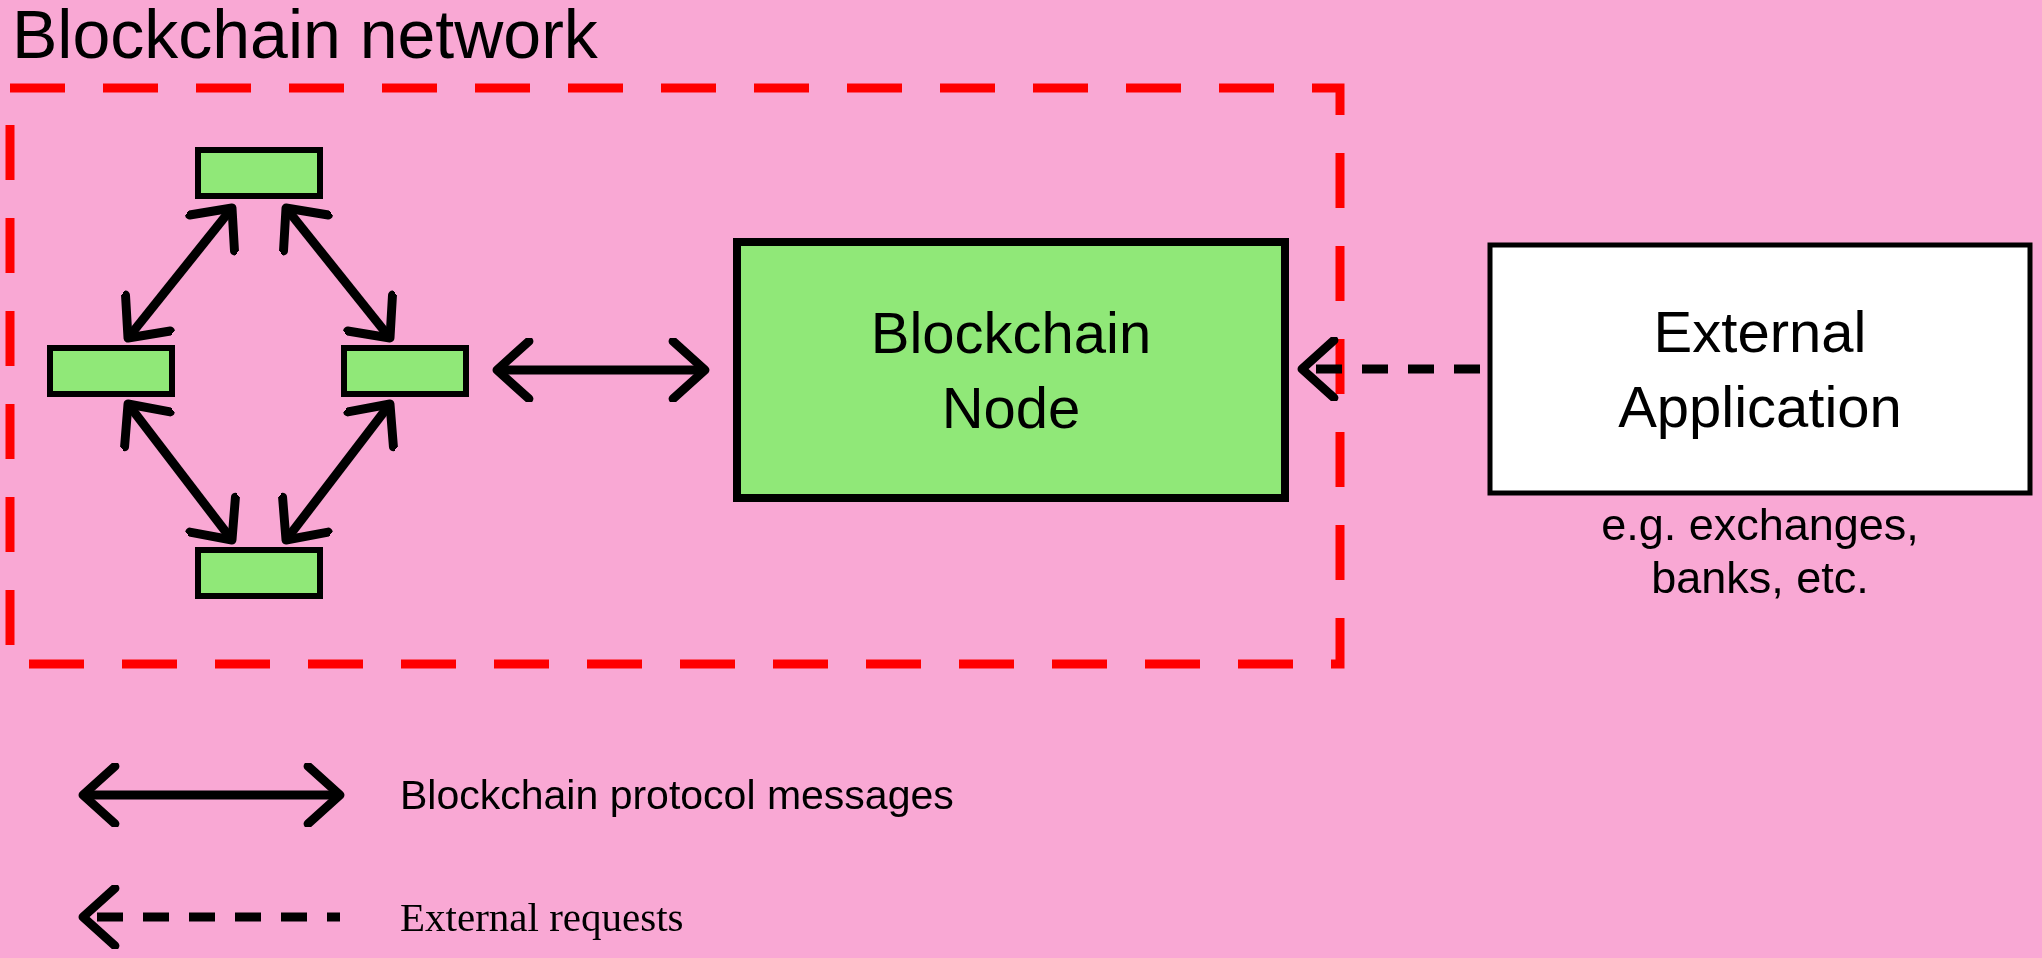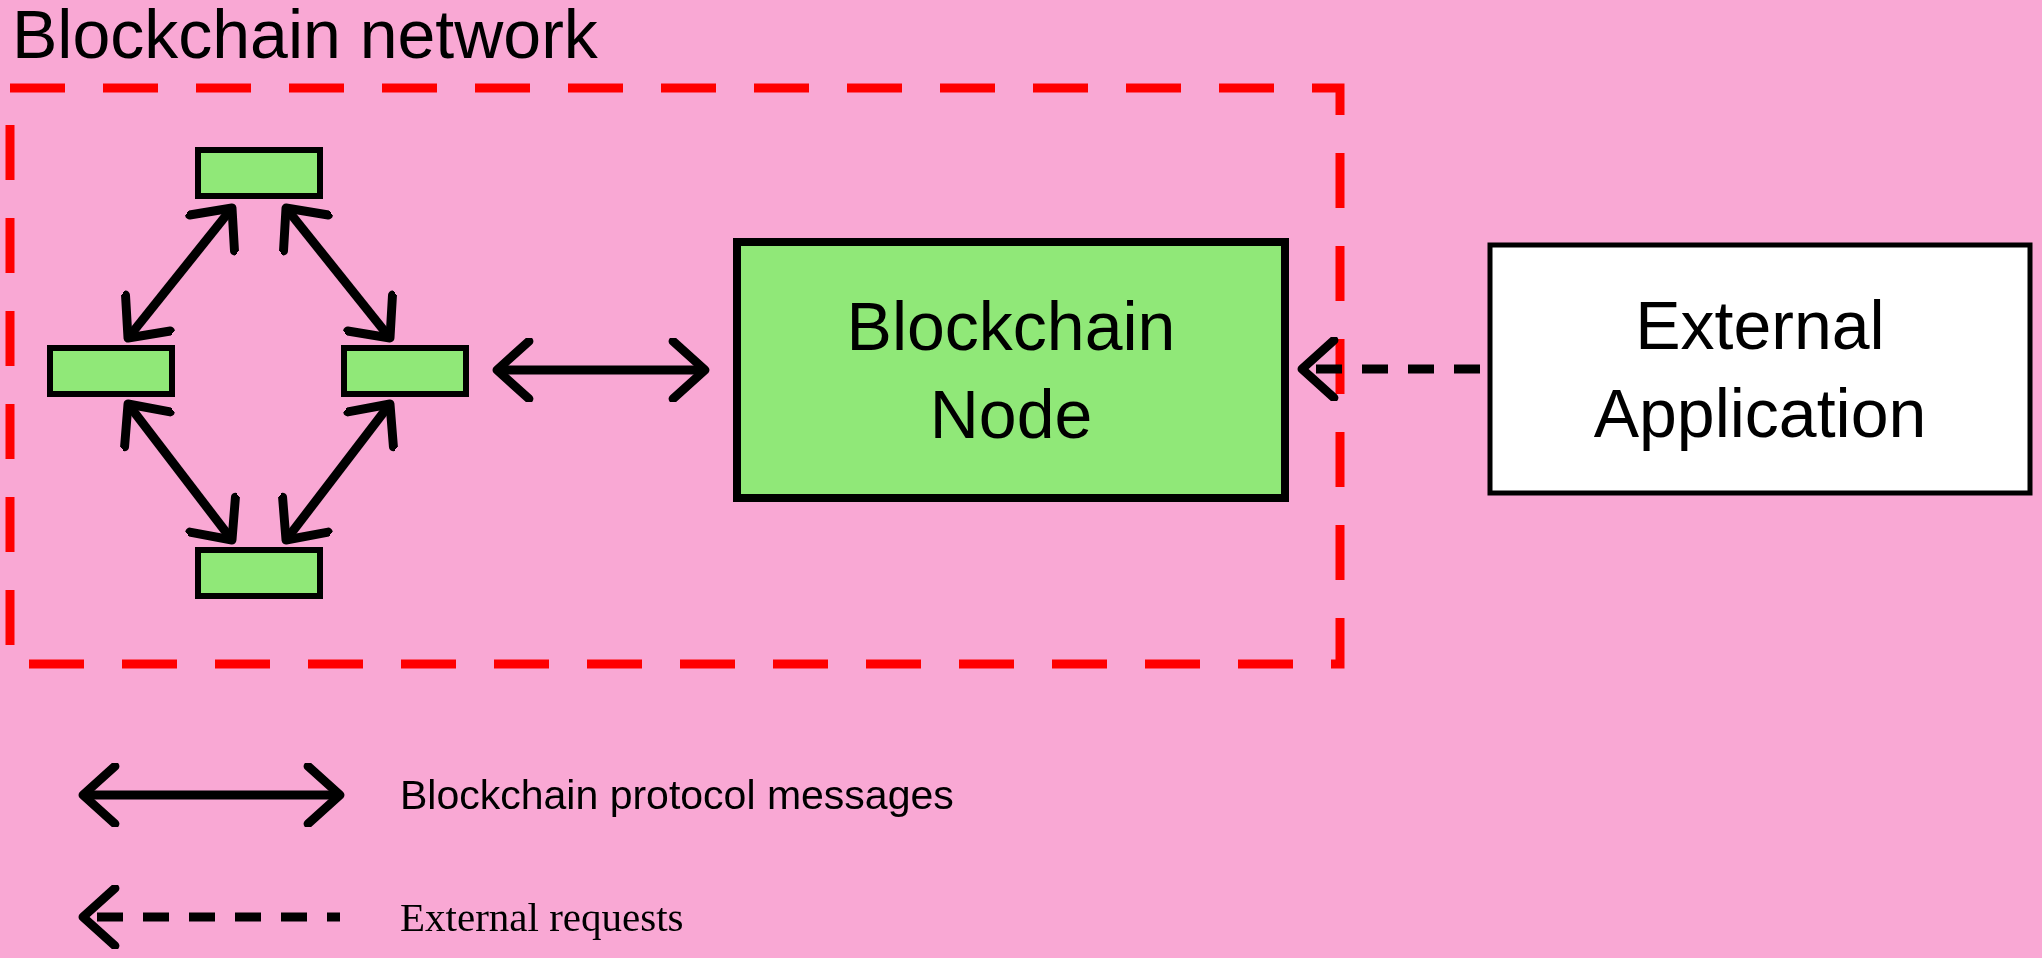--- a/index.html
+++ b/index.html
@@ -19,21 +19,21 @@
     font-size: 68px;
     line-height: 1.2;
     white-space: nowrap;
   }
   .box-label {
     display: flex;
     align-items: center;
     justify-content: center;
     text-align: center;
     white-space: pre-line;
-    font-size: 68px;
+    font-size: 58px;
     line-height: 1.3;
   }
   .node-label  { left: 737px;  top: 242px; width: 548px; height: 256px; }
   .ext-label   { left: 1490px; top: 245px; width: 540px; height: 248px; }
   .ext-note {
     left: 1480px; top: 498px; width: 560px;
     text-align: center;
     white-space: pre-line;
     font-size: 45px;
     line-height: 1.18;
@@ -86,18 +86,20 @@
   </svg>
 
   <div class="txt diagram-title">Blockchain network</div>
 
   <div class="txt box-label node-label">Blockchain
 Node</div>
 
   <div class="txt box-label ext-label">External
 Application</div>
 
+  <div class="txt ext-note">e.g. exchanges,
+banks, etc.</div>
 
   <div class="txt legend-label legend-label-1">Blockchain protocol messages</div>
 
   <div class="txt legend-label legend-label-2">External requests</div>
 
 </div>
 
 </body></html>

